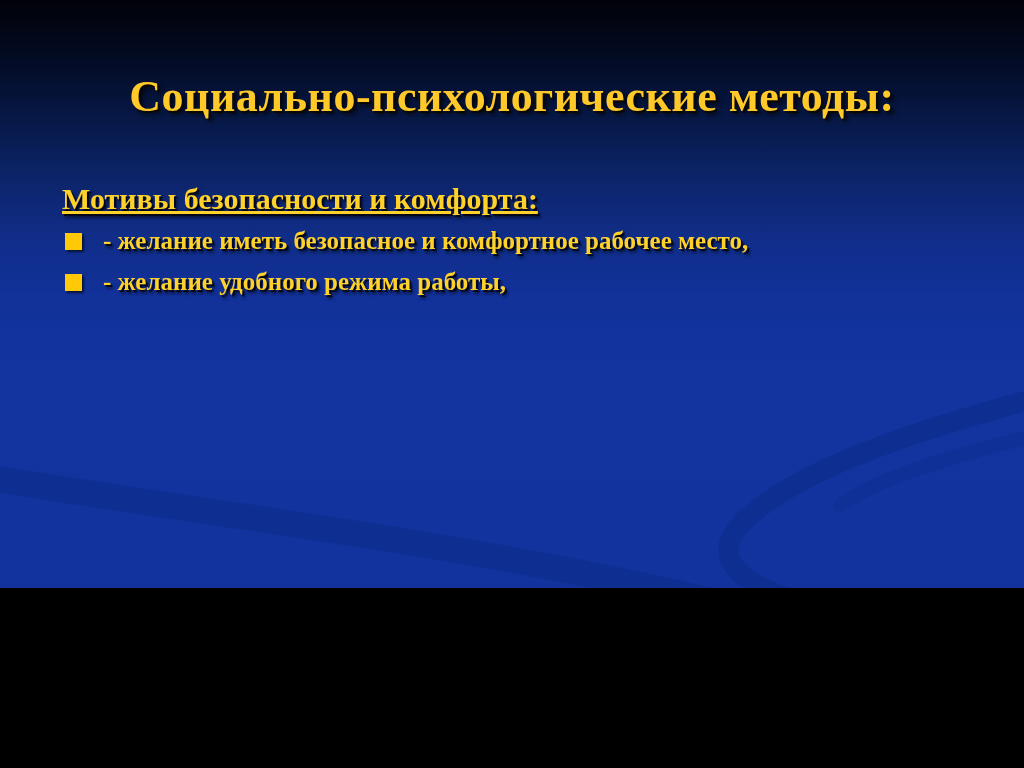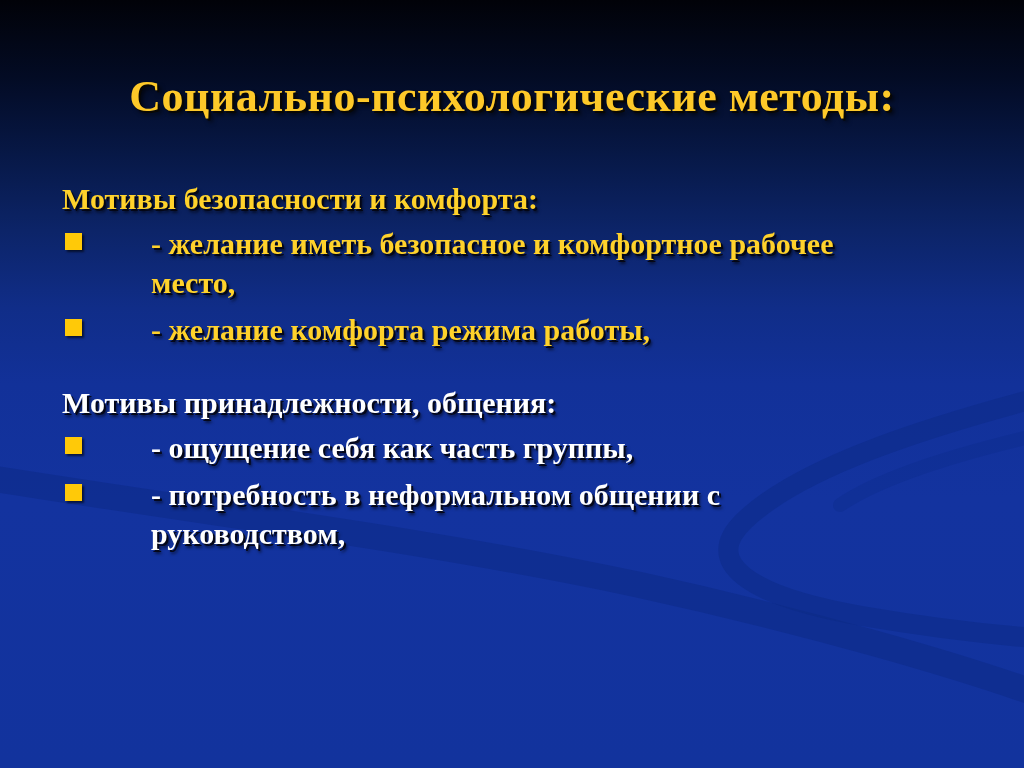--- a/index.html
+++ b/index.html
@@ -3,21 +3,21 @@
 <meta charset="utf-8">
 <style>
   html, body {
     margin: 0;
     padding: 0;
     background: #000;
   }
   .slide {
     position: relative;
     width: 1024px;
-    height: 768px;
+    height: 588px;
     overflow: hidden;
     font-family: "Liberation Serif", "DejaVu Serif", serif;
     font-weight: bold;
     background: linear-gradient(to bottom,
       #010208 0%,
       #030b24 10%,
       #071846 20%,
       #0c2468 30%,
       #102d88 40%,
       #123199 50%,
@@ -49,44 +49,44 @@
     position: absolute;
     left: 62px;
     top: 181px;
     width: 786px;
   }
   .section-heading {
     margin: 0 0 8px 0;
     font-size: 30px;
     line-height: 35px;
     text-shadow: 2px 2px 0 rgba(4, 6, 18, 0.9), 3px 4px 3px rgba(0, 0, 0, 0.55);
+    text-decoration: underline;
   }
   .sec-yellow .section-heading,
   .sec-yellow .btext { color: #ffd22b; }
   .sec-white .section-heading,
   .sec-white .btext { color: #ffffff; }
   .sec + .sec { margin-top: 36px; }
   .bullet-row {
     display: flex;
     align-items: flex-start;
     margin-bottom: 8px;
   }
   .marker {
     flex: 0 0 auto;
     width: 17px;
     height: 17px;
     margin: 9px 21px 0 3px;
     background: #ffc908;
     box-shadow: 2px 2px 2px rgba(0, 0, 0, 0.6);
   }
   .btext {
-    font-size: 30px;
-    line-height: 39px;
+    font-size: 25px;
+    line-height: 33px;
     text-shadow: 2px 2px 0 rgba(4, 6, 18, 0.9), 3px 4px 3px rgba(0, 0, 0, 0.55);
-    margin-left: 48px;
   }
 </style>
 </head>
 <body>
 
 <div class="slide">
 
   <svg class="swoosh" viewBox="0 0 1024 768" xmlns="http://www.w3.org/2000/svg">
     <path d="M -30 475 C 220 515, 430 540, 640 585 C 800 620, 960 665, 1060 702" fill="none" stroke="#0c2a86" stroke-width="26" stroke-linecap="round" opacity="0.55"></path>
     <path d="M 1060 392 C 920 428, 800 468, 745 520 C 700 562, 748 596, 862 616 C 932 628, 1002 636, 1060 640" fill="none" stroke="#0c2a86" stroke-width="20" stroke-linecap="round" opacity="0.5"></path>
@@ -100,34 +100,21 @@
     <section class="sec sec-yellow">
       <h2 class="section-heading">Мотивы безопасности и комфорта:</h2>
 
       <div class="bullet-row">
         <span class="marker"></span>
         <span class="btext">- желание иметь безопасное и комфортное рабочее место,</span>
       </div>
 
       <div class="bullet-row">
         <span class="marker"></span>
-        <span class="btext">- желание комфорта режима работы,</span>
+        <span class="btext">- желание удобного режима работы,</span>
       </div>
 
 
     </section>
 
-    <section class="sec sec-white">
-      <h2 class="section-heading">Мотивы принадлежности, общения:</h2>
-
-      <div class="bullet-row">
-        <span class="marker"></span>
-        <span class="btext">- ощущение себя как часть группы,</span>
-      </div>
-
-      <div class="bullet-row">
-        <span class="marker"></span>
-        <span class="btext">- потребность в неформальном общении с руководством,</span>
-      </div>
-    </section>
 
   </div>
 </div>
 
 </body></html>

